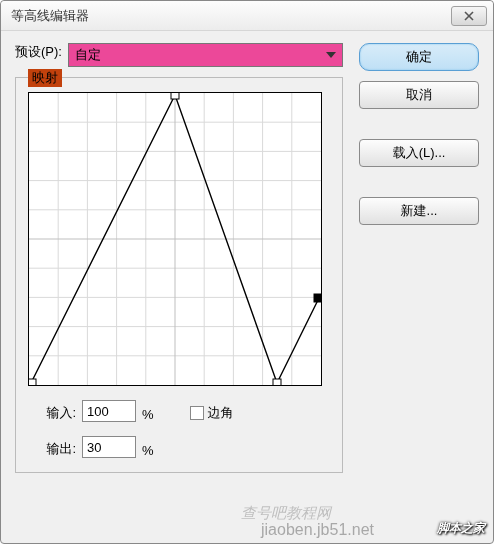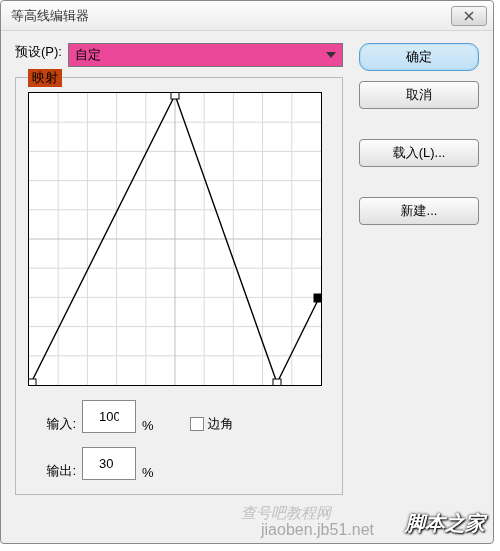--- a/index.html
+++ b/index.html
@@ -16,27 +16,27 @@
   .preset-row label { margin-right: 6px; }
   .preset-select { flex: 1; height: 24px; border: 1px solid #777; background: #ec4899; display: flex; align-items: center; padding: 0 6px; position: relative; }
   .preset-select .sel-text { flex: 1; }
   .preset-select .arrow { width: 0; height: 0; border-left: 5px solid transparent; border-right: 5px solid transparent; border-top: 6px solid #333; }
   .fieldset { border: 1px solid #bbb; padding: 8px 12px 14px 12px; position: relative; }
   .fieldset .legend { position: absolute; top: -9px; left: 12px; background: #c2410c; padding: 0 4px; }
   .graph { width: 294px; height: 294px; background: #fff; border: 1px solid #000; position: relative; margin-top: 6px; }
   .graph svg { position: absolute; top: 0; left: 0; width: 100%; height: 100%; }
   .io-row { display: flex; align-items: flex-end; margin-top: 14px; gap: 6px; }
   .io-row label { width: 48px; text-align: right; }
-  .io-input { width: 54px; height: 33px; border: 1px solid #888; background: #fff; padding: 0 16px; }
+  .io-input { width: 54px; height: 22px; border: 1px solid #888; background: #fff; padding: 0 4px; }
   .checkbox-wrap { display: flex; align-items: center; margin-left: 30px; }
   .checkbox { width: 14px; height: 14px; border: 1px solid #888; background: #fff; margin-right: 4px; }
   .btn { height: 28px; border: 1px solid #8a8a8a; border-radius: 4px; background: linear-gradient(#fdfdfd,#e1e1e1); display: flex; align-items: center; justify-content: center; cursor: default; }
   .btn.primary { background: linear-gradient(#d8ecf9,#bfe0f6); border-color: #5a9fd4; box-shadow: 0 0 2px #7fc0ea inset; border-radius: 10px; }
   .btn-spacer { height: 10px; }
-  .watermark { position: absolute; bottom: 6px; right: 8px; font-size: 20px; font-style: italic; font-weight: bold; color: #fff; text-shadow: 0 0 3px #000, 1px 1px 2px #000; pointer-events: none; }
+  .watermark { position: absolute; bottom: 6px; right: 8px; font-size: 12px; font-style: italic; font-weight: bold; color: #fff; text-shadow: 0 0 3px #000, 1px 1px 2px #000; pointer-events: none; }
   .wm2 { position: absolute; bottom: 4px; left: 260px; font-size: 16px; color: rgba(120,120,120,0.6); pointer-events: none; }
   .wm3 { position: absolute; bottom: 20px; left: 240px; font-size: 15px; color: rgba(130,130,130,0.45); font-style: italic; pointer-events: none; }
 </style>
 </head>
 <body>
 
 <div class="dialog">
   <div class="titlebar">
     <span class="title">等高线编辑器</span>
     <div class="close-btn">

